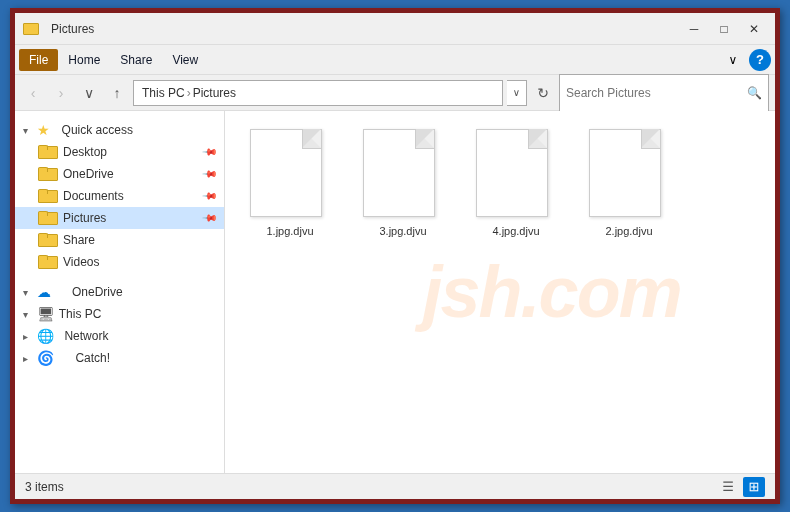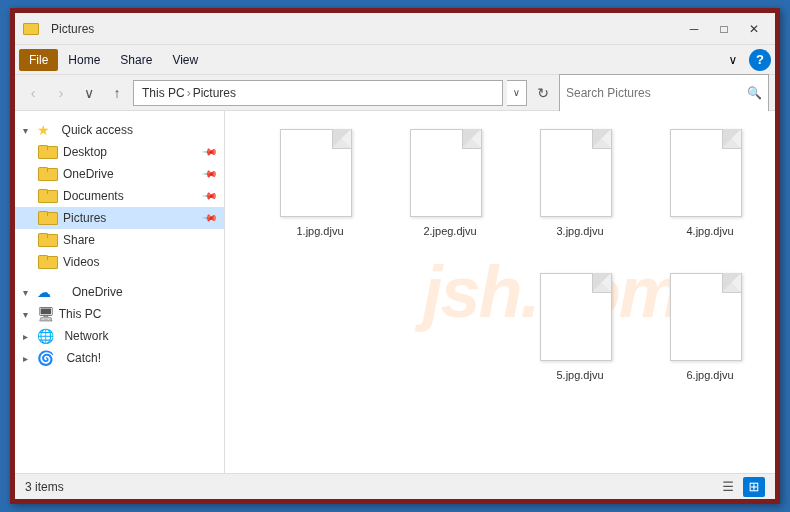--- a/index.html
+++ b/index.html
@@ -299,23 +299,22 @@
     .content-area {
       flex: 1;
       background: white;
       padding: 10px;
       overflow-y: auto;
       position: relative;
     }
     .files-grid {
       display: flex;
       flex-wrap: wrap;
-      gap: 20px;
+      gap: 3px;
       align-content: flex-start;
-      justify-content: flex-end;
     }
     .file-item {
       display: flex;
       flex-direction: column;
       align-items: center;
       width: 110px;
       padding: 8px;
       cursor: pointer;
       border-radius: 2px;
     }
@@ -530,47 +529,39 @@
 
       <div class="sidebar-section-header">
         <span class="toggle">▸</span>
         <span class="network-icon">🌐</span>
         <span style="margin-left:10px">Network</span>
       </div>
 
       <div class="sidebar-section-header">
         <span class="toggle">▸</span>
         <span class="catch-icon">🌀</span>
-        <span style="margin-left:12px">Catch!</span>
+        <span style="margin-left:21px">Catch!</span>
       </div>
     </div>
 
     <div class="content-area">
 
       <div class="watermark">jsh.com</div>
 
       <div class="files-grid">
 
         <div class="file-item">
           <div class="file-icon">
             <div class="doc-icon">
               <div class="fold"></div>
             </div>
           </div>
           <span class="file-name">1.jpg.djvu</span>
         </div>
 
-        <div class="file-item">
-          <div class="file-icon">
-            <div class="doc-icon">
-              <div class="fold"></div>
-            </div>
-          </div>
-          <span class="file-name">2.jpeg.djvu</span>
-        </div>
 
         <div class="file-item">
           <div class="file-icon">
             <div class="doc-icon">
               <div class="fold"></div>
             </div>
           </div>
           <span class="file-name">3.jpg.djvu</span>
         </div>
 
@@ -582,31 +573,23 @@
           </div>
           <span class="file-name">4.jpg.djvu</span>
         </div>
 
         <div class="file-item">
           <div class="file-icon">
             <div class="doc-icon">
               <div class="fold"></div>
             </div>
           </div>
-          <span class="file-name">5.jpg.djvu</span>
-        </div>
-
-        <div class="file-item">
-          <div class="file-icon">
-            <div class="doc-icon">
-              <div class="fold"></div>
-            </div>
-          </div>
-          <span class="file-name">6.jpg.djvu</span>
-        </div>
+          <span class="file-name">2.jpg.djvu</span>
+        </div>
+
       </div>
     </div>
   </div>
 
   <div class="status-bar">
     <span>3 items</span>
     <div class="status-bar-right">
       <div class="view-btn">☰</div>
       <div class="view-btn active">⊞</div>
     </div>

